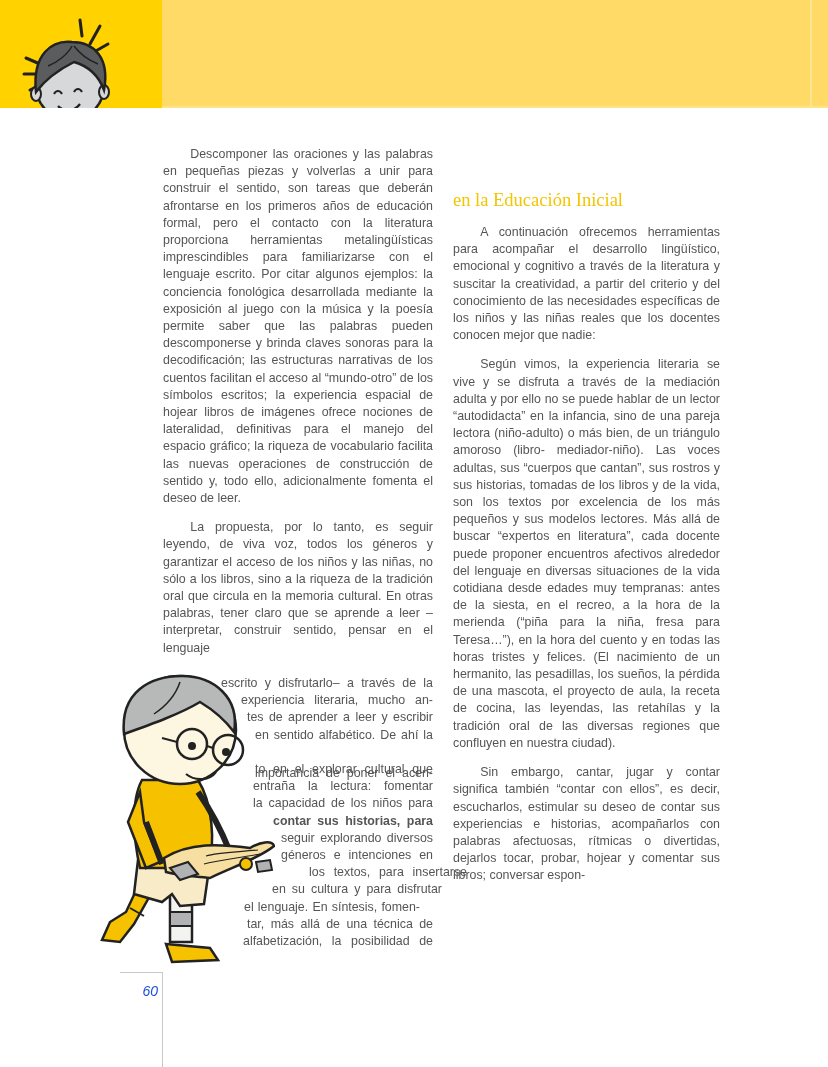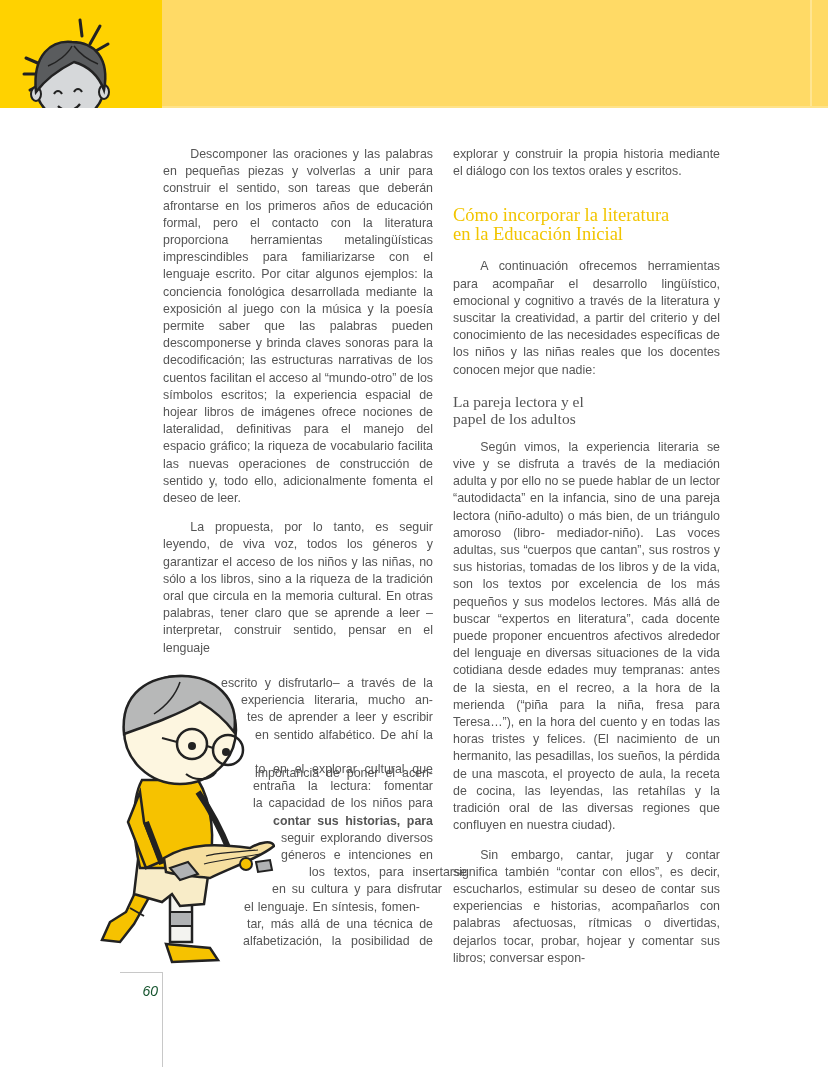--- a/index.html
+++ b/index.html
@@ -52,21 +52,21 @@
   }
 
   .boy { position: absolute; left: 100px; top: 672px; width: 175px; height: 300px; }
 
   .page-num-box {
     position: absolute; left: 120px; top: 972px; width: 42px; height: 95px;
     border-top: 1px solid #c8c8c8; border-right: 1px solid #c8c8c8;
   }
   .page-num {
     position: absolute; right: 4px; top: 10px;
-    font-style: italic; font-size: 14px; color: #14532d;
+    font-style: italic; font-size: 14px; color: #1d4ed8;
   }
 </style>
 </head>
 <body>
 
 <div class="header">
   <div class="header-square">
     <svg class="face" viewBox="0 0 110 96">
 
       <path d="M64 22 L62 6" stroke="#222" stroke-width="3" fill="none" stroke-linecap="round"></path>
@@ -152,29 +152,24 @@
   <circle cx="128" cy="78" r="15" fill="none" stroke="#222" stroke-width="2.5"></circle>
   <path d="M107 74 L113 76" stroke="#222" stroke-width="2"></path>
   <path d="M77 70 L62 66" stroke="#222" stroke-width="2"></path>
   <circle cx="92" cy="74" r="4" fill="#222"></circle>
   <circle cx="126" cy="80" r="4" fill="#222"></circle>
 
   <path d="M86 102 C96 110 110 108 116 100" stroke="#222" stroke-width="2.2" fill="none"></path>
 </svg>
 
 <div class="col col-right">
-  <p class="noindent">explorar y construir la propia historia mediante el diálogo con los textos orales y escritos.</p>
   <h2 class="h-section">
-    <span>Cómo incorporar la literatura</span><br>
+    <br>
     <span>en la Educación Inicial</span>
   </h2>
   <p class="indent">A continuación ofrecemos herramientas para acompañar el desarrollo lingüístico, emocional y cognitivo a través de la literatura y suscitar la creatividad, a partir del criterio y del conocimiento de las necesidades específicas de los niños y las niñas reales que los docentes conocen mejor que nadie:</p>
-  <h3 class="h-sub">
-    <span>La pareja lectora y el</span><br>
-    <span>papel de los adultos</span>
-  </h3>
   <p class="indent">Según vimos, la experiencia literaria se vive y se disfruta a través de la mediación adulta y por ello no se puede hablar de un lector “autodidacta” en la infancia, sino de una pareja lectora (niño-adulto) o más bien, de un triángulo amoroso (libro- mediador-niño). Las voces adultas, sus “cuerpos que cantan”, sus rostros y sus historias, tomadas de los libros y de la vida, son los textos por excelencia de los más pequeños y sus modelos lectores. Más allá de buscar “expertos en literatura”, cada docente puede proponer encuentros afectivos alrededor del lenguaje en diversas situaciones de la vida cotidiana desde edades muy tempranas: antes de la siesta, en el recreo, a la hora de la merienda (“piña para la niña, fresa para Teresa…”), en la hora del cuento y en todas las horas tristes y felices. (El nacimiento de un hermanito, las pesadillas, los sueños, la pérdida de una mascota, el proyecto de aula, la receta de cocina, las leyendas, las retahílas y la tradición oral de las diversas regiones que confluyen en nuestra ciudad).</p>
   <p class="indent">Sin embargo, cantar, jugar y contar significa también “contar con ellos”, es decir, escucharlos, estimular su deseo de contar sus experiencias e historias, acompañarlos con palabras afectuosas, rítmicas o divertidas, dejarlos tocar, probar, hojear y comentar sus libros; conversar espon-</p>
 </div>
 
 <div class="page-num-box">
   <span class="page-num">60</span>
 </div>
 
 </body></html>

